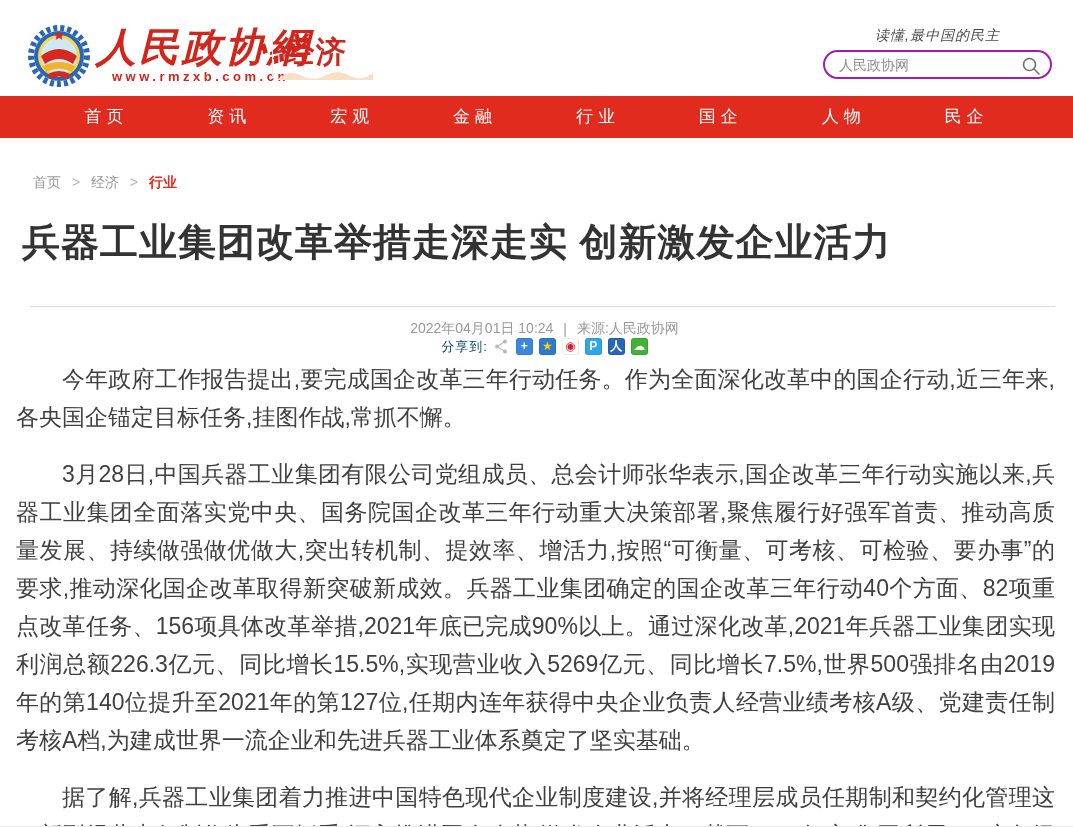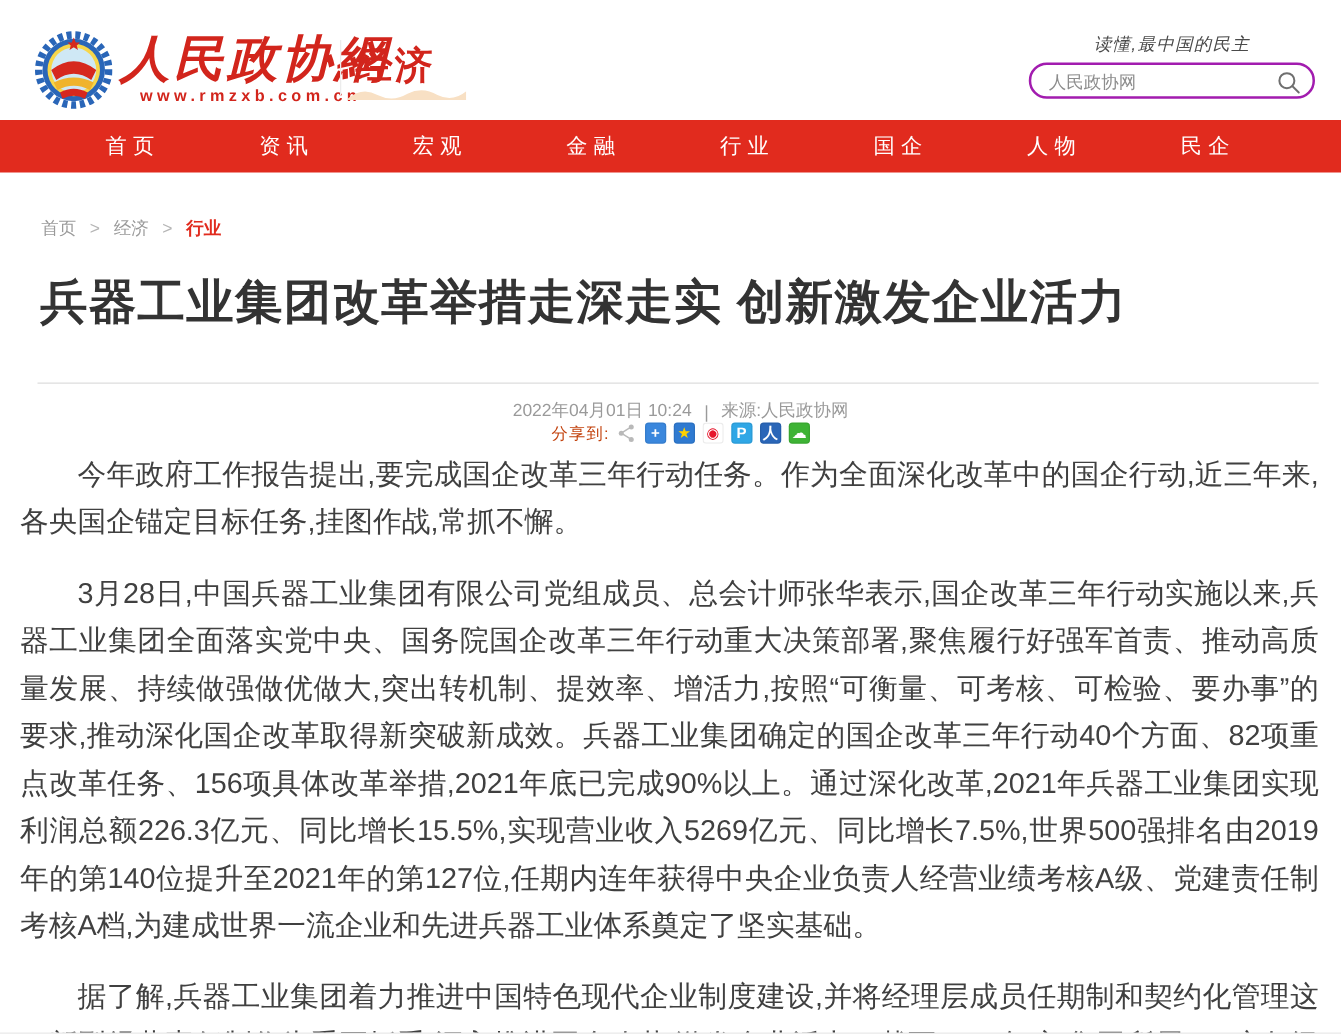--- a/index.html
+++ b/index.html
@@ -57,33 +57,33 @@
   }
 
   
   .breadcrumb { margin: 36px 0 0 33px; font-size: 14px; color: #9a9a9a; }
   .breadcrumb .crumb { color: #9a9a9a; cursor: pointer; }
   .breadcrumb .sep { margin: 0 7px; color: #b5b5b5; }
   .breadcrumb .crumb.current { color: var(--link-red, #e12b1e); font-weight: bold; }
 
   
   .article-title {
-    margin: 28px 30px 0 32px;
+    margin: 28px 30px 0 22px;
     font-size: 38px; font-weight: bold; color: #333; letter-spacing: 1px;
     line-height: 1.2;
   }
   .title-rule { margin: 40px 18px 0 30px; border: none; border-top: 1px solid #ddd; height: 0; }
   .meta-row {
     margin: 13px 22px 0 38px; height: 20px;
     display: flex; justify-content: flex-start; align-items: center;
     font-size: 14px; color: var(--meta-gray, #9a9a9a); flex-direction: column;
   }
   .meta-left { display: flex; align-items: center; gap: 10px; }
   .share-group { display: flex; align-items: center; gap: 6px; }
-  .share-label { font-size: 13px; color: #c2410c; letter-spacing: 1px; }
+  .share-label { font-size: 13px; color: #0c4a6e; letter-spacing: 1px; }
   .share-node { margin-right: 2px; }
   .share-icon {
     display: inline-block; width: 17px; height: 17px; border-radius: 3px;
     font-size: 12px; line-height: 17px; text-align: center; font-weight: bold;
     box-shadow: inset 0 0 0 1px rgba(0,0,0,0.08);
     cursor: pointer; overflow: hidden;
   }
 
   
   .article-body { margin: 20px 18px 0 16px; }

